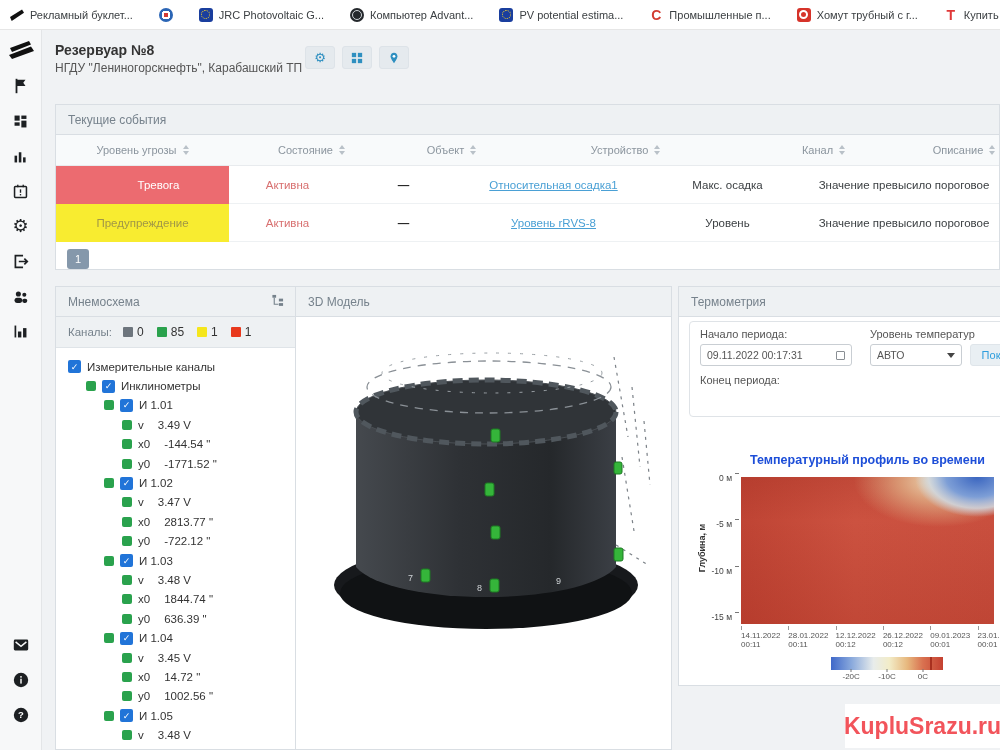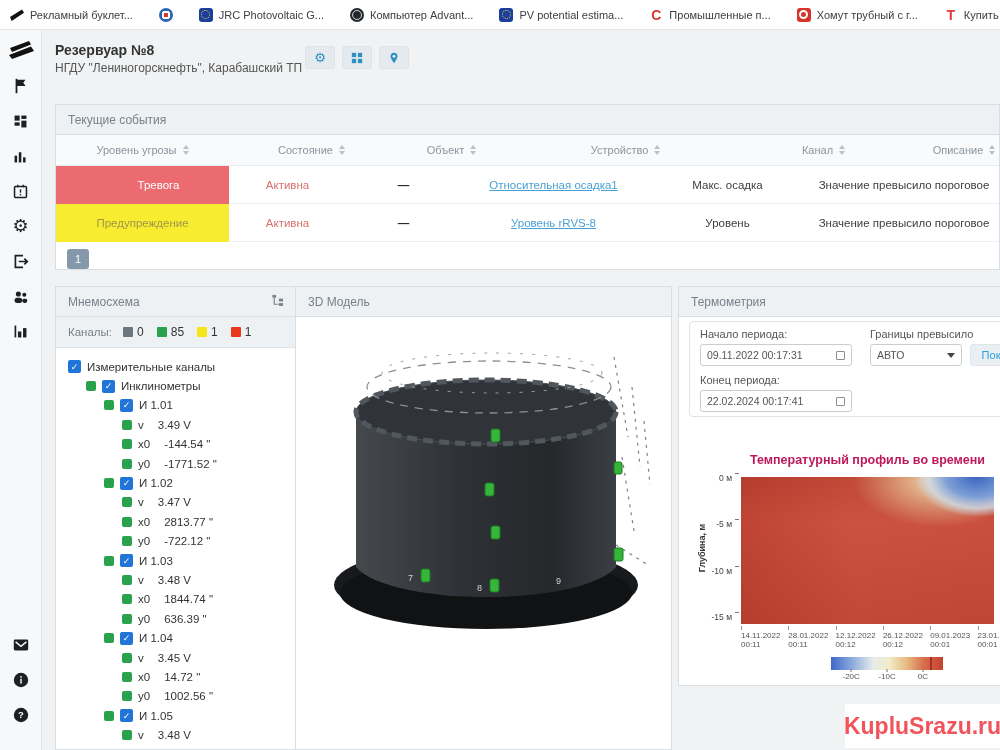--- a/index.html
+++ b/index.html
@@ -79,21 +79,21 @@
 
 #thermo-panel{left:678px;top:286px;width:340px;height:400px;overflow:hidden;}
 .thermo-body{position:absolute;top:30px;left:0;right:0;bottom:0;}
 .controls-box{position:absolute;left:10px;top:4px;width:340px;height:96px;border:1px solid #dfe3e7;border-radius:4px;}
 .fld-label{position:absolute;font-size:11px;color:#555;}
 .fld{position:absolute;height:22px;border:1px solid #c9ced3;border-radius:3px;background:#fff;display:flex;align-items:center;justify-content:space-between;padding:0 6px;font-size:10.5px;color:#555;cursor:text;}
 .cal{width:9px;height:9px;border:1px solid #8a8f94;border-radius:1px;flex:none;}
 .sel{cursor:pointer;text-align:center;}
 .chev{width:0;height:0;border-left:4px solid transparent;border-right:4px solid transparent;border-top:5px solid #444;}
 .show-btn{position:absolute;left:280px;top:22px;width:70px;height:22px;background:#e9eff3;border:1px solid #dfe5ea;border-radius:3px;color:#2e9edd;font-size:11px;cursor:pointer;}
-.chart-title{position:absolute;top:136px;left:62px;width:253px;text-align:center;font-size:12.5px;font-weight:bold;color:#be185d;white-space:nowrap;}
+.chart-title{position:absolute;top:136px;left:62px;width:253px;text-align:center;font-size:12.5px;font-weight:bold;color:#1d4ed8;white-space:nowrap;}
 .heatmap{position:absolute;left:62px;top:160px;width:253px;height:147px;}
 .ylabel{position:absolute;left:-27px;top:226px;width:100px;text-align:center;font-size:9px;font-weight:bold;color:#333;transform:rotate(-90deg);}
 #yticks{position:absolute;left:0;top:160px;width:60px;height:147px;}
 .ytick{position:absolute;right:0;display:flex;font-size:8.5px;color:#444;}
 .ytickline{width:4px;height:1px;background:#777;margin-left:3px;}
 #xticks{position:absolute;left:62px;top:309px;width:270px;height:24px;}
 .xtick{position:absolute;top:0;width:48px;font-size:8px;line-height:9px;color:#555;}
 .xtline{width:1px;height:4px;background:#999;margin-bottom:1px;}
 .colorbar{position:absolute;left:152px;top:340px;width:112px;height:13px;background:linear-gradient(90deg,#3f68c9 0%,#88a8dc 18%,#e8eceb 38%,#f2ecc8 52%,#e7b87e 68%,#d97150 82%,#c44030 100%);}
 .cb-notch{position:absolute;left:88%;top:0;width:2px;height:13px;background:#a8301f;}
@@ -495,31 +495,27 @@
 
   <div class="panel" id="thermo-panel">
     <div class="panel-h">Термометрия</div>
     <div class="thermo-body">
       <div class="controls-box">
         <div class="fld-label" style="left:10px;top:6px;">Начало периода:</div>
         <div class="fld" style="left:10px;top:22px;width:152px;">
           <span>09.11.2022 00:17:31</span>
           <span class="cal"></span>
         </div>
-        <div class="fld-label" style="left:180px;top:6px;">Границы превысило</div>
+        <div class="fld-label" style="left:180px;top:6px;">Уровень температур</div>
         <div class="fld sel" style="left:180px;top:22px;width:92px;">
           <span>АВТО</span>
           <span class="chev"></span>
         </div>
         <button class="show-btn">Показать</button>
         <div class="fld-label" style="left:10px;top:52px;">Конец периода:</div>
-        <div class="fld" style="left:10px;top:68px;width:152px;">
-          <span>22.02.2024 00:17:41</span>
-          <span class="cal"></span>
-        </div>
       </div>
 
       <div class="chart-title">Температурный профиль во времени</div>
       <div class="ylabel">Глубина, м</div>
       <div id="yticks">
           <div class="ytick" style="top: -4px;">
             <span>0 м</span>
             <span class="ytickline"></span>
           </div>
           <div class="ytick" style="top: 42.3px;">

